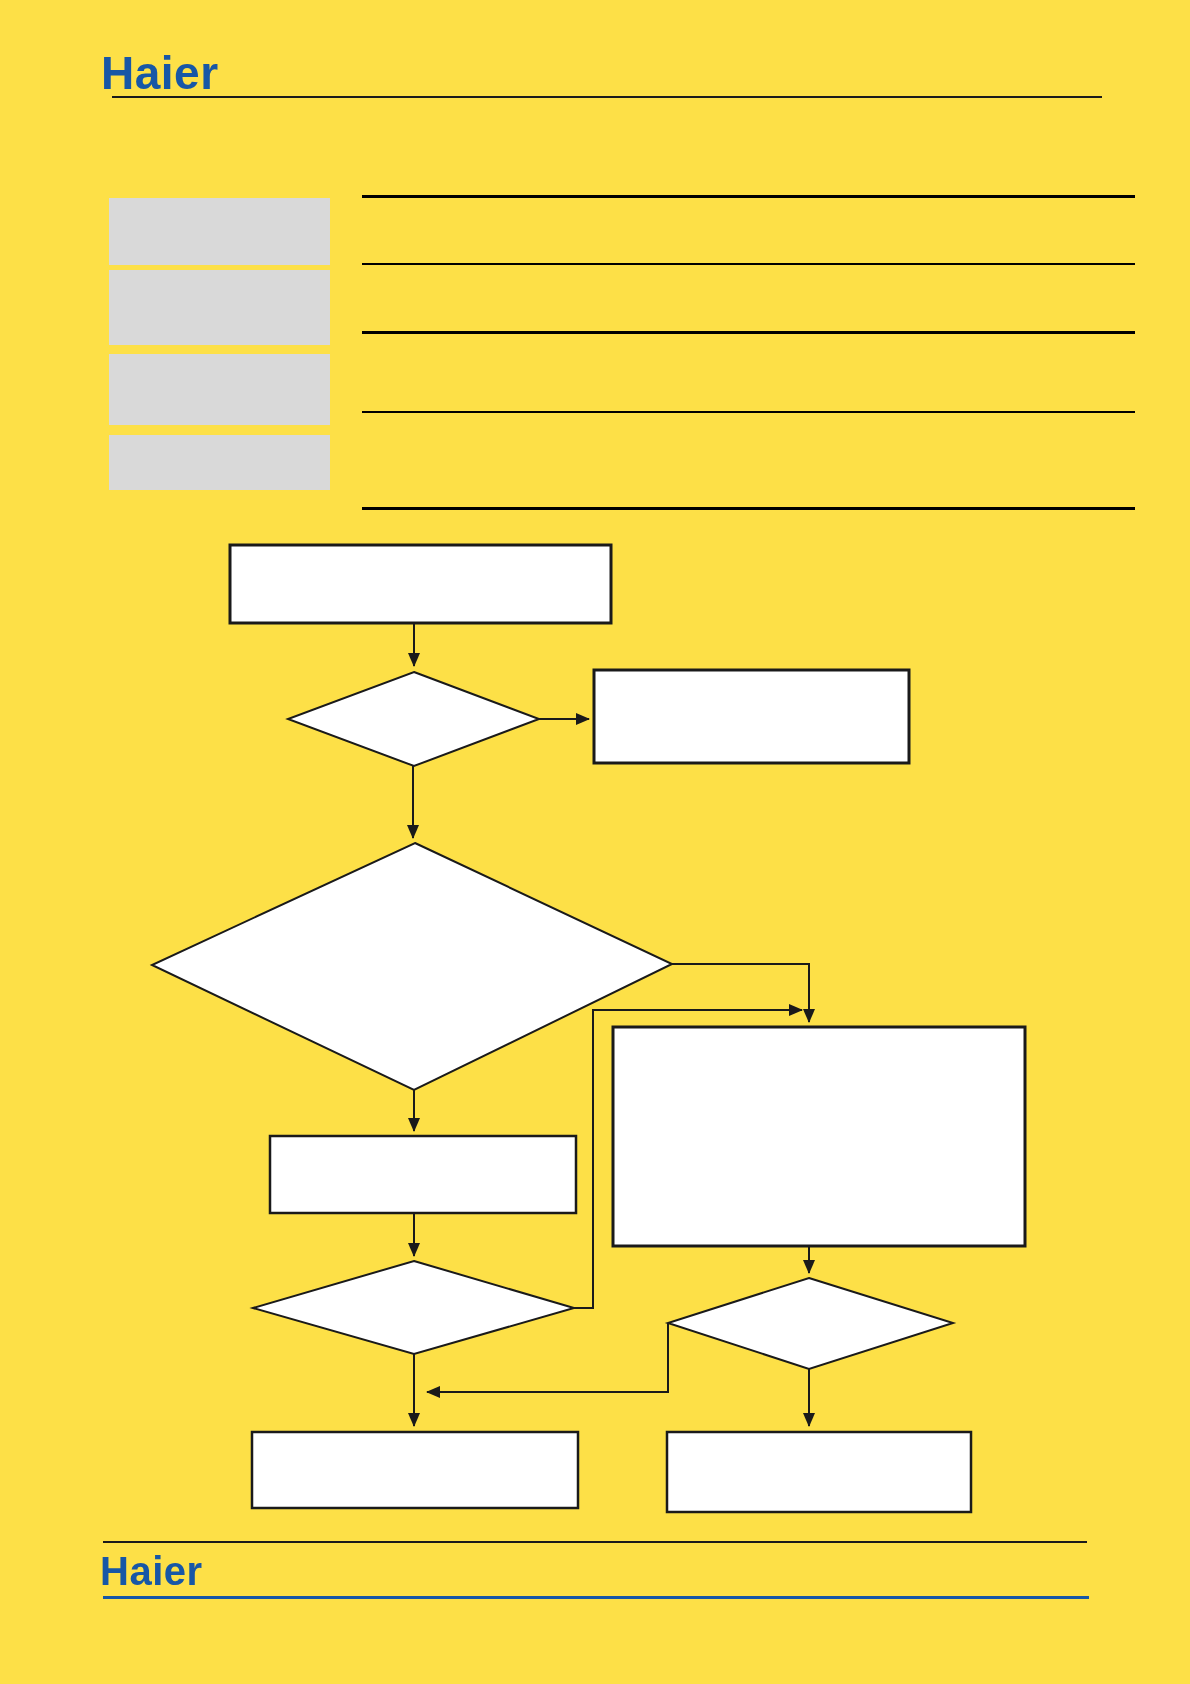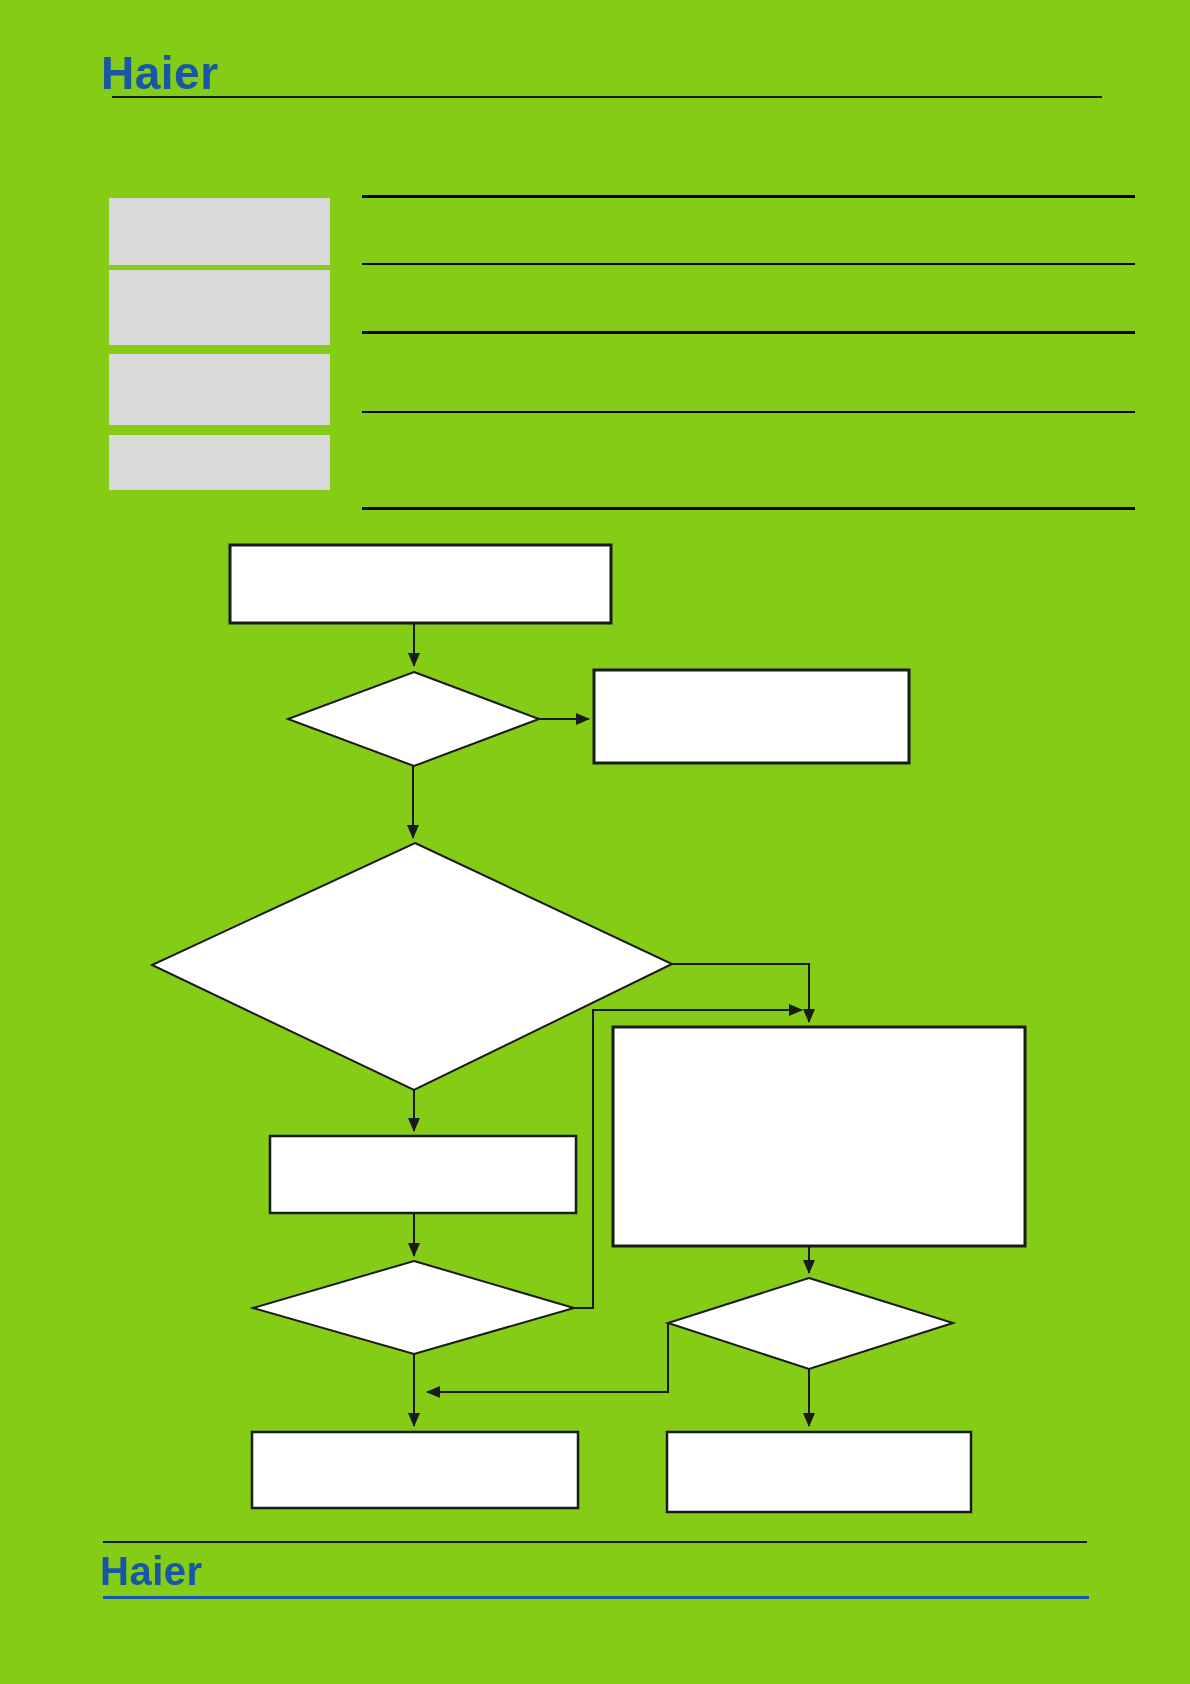--- a/index.html
+++ b/index.html
@@ -1,16 +1,16 @@
 <!DOCTYPE html>
 <html><head>
 <meta charset="utf-8">
 <style>
   html,body{margin:0;padding:0;background:#fff;}
-  .page{position:relative;width:1190px;height:1684px;background:#84cc16;
+  .page{position:relative;width:1190px;height:1684px;background:#fde047;
         font-family:"Liberation Sans",sans-serif;overflow:hidden;}
   .logo{position:absolute;color:#1757a6;font-weight:700;letter-spacing:0.5px;line-height:1;}
   .header-logo{left:101px;top:50px;font-size:46px;}
   .footer-logo{left:100px;top:1551px;font-size:40px;}
   .rule{position:absolute;}
   .header-rule{left:112px;top:96px;width:990px;height:2px;background:#1a1a1a;}
   .footer-rule{left:103px;top:1541px;width:984px;height:2px;background:#1a1a1a;}
   .footer-accent{left:103px;top:1596px;width:986px;height:3px;background:#1757a6;}
   .label-box{position:absolute;left:109px;width:221px;background:#d9d9d9;}
   .trule{position:absolute;left:362px;width:773px;background:#000;}

